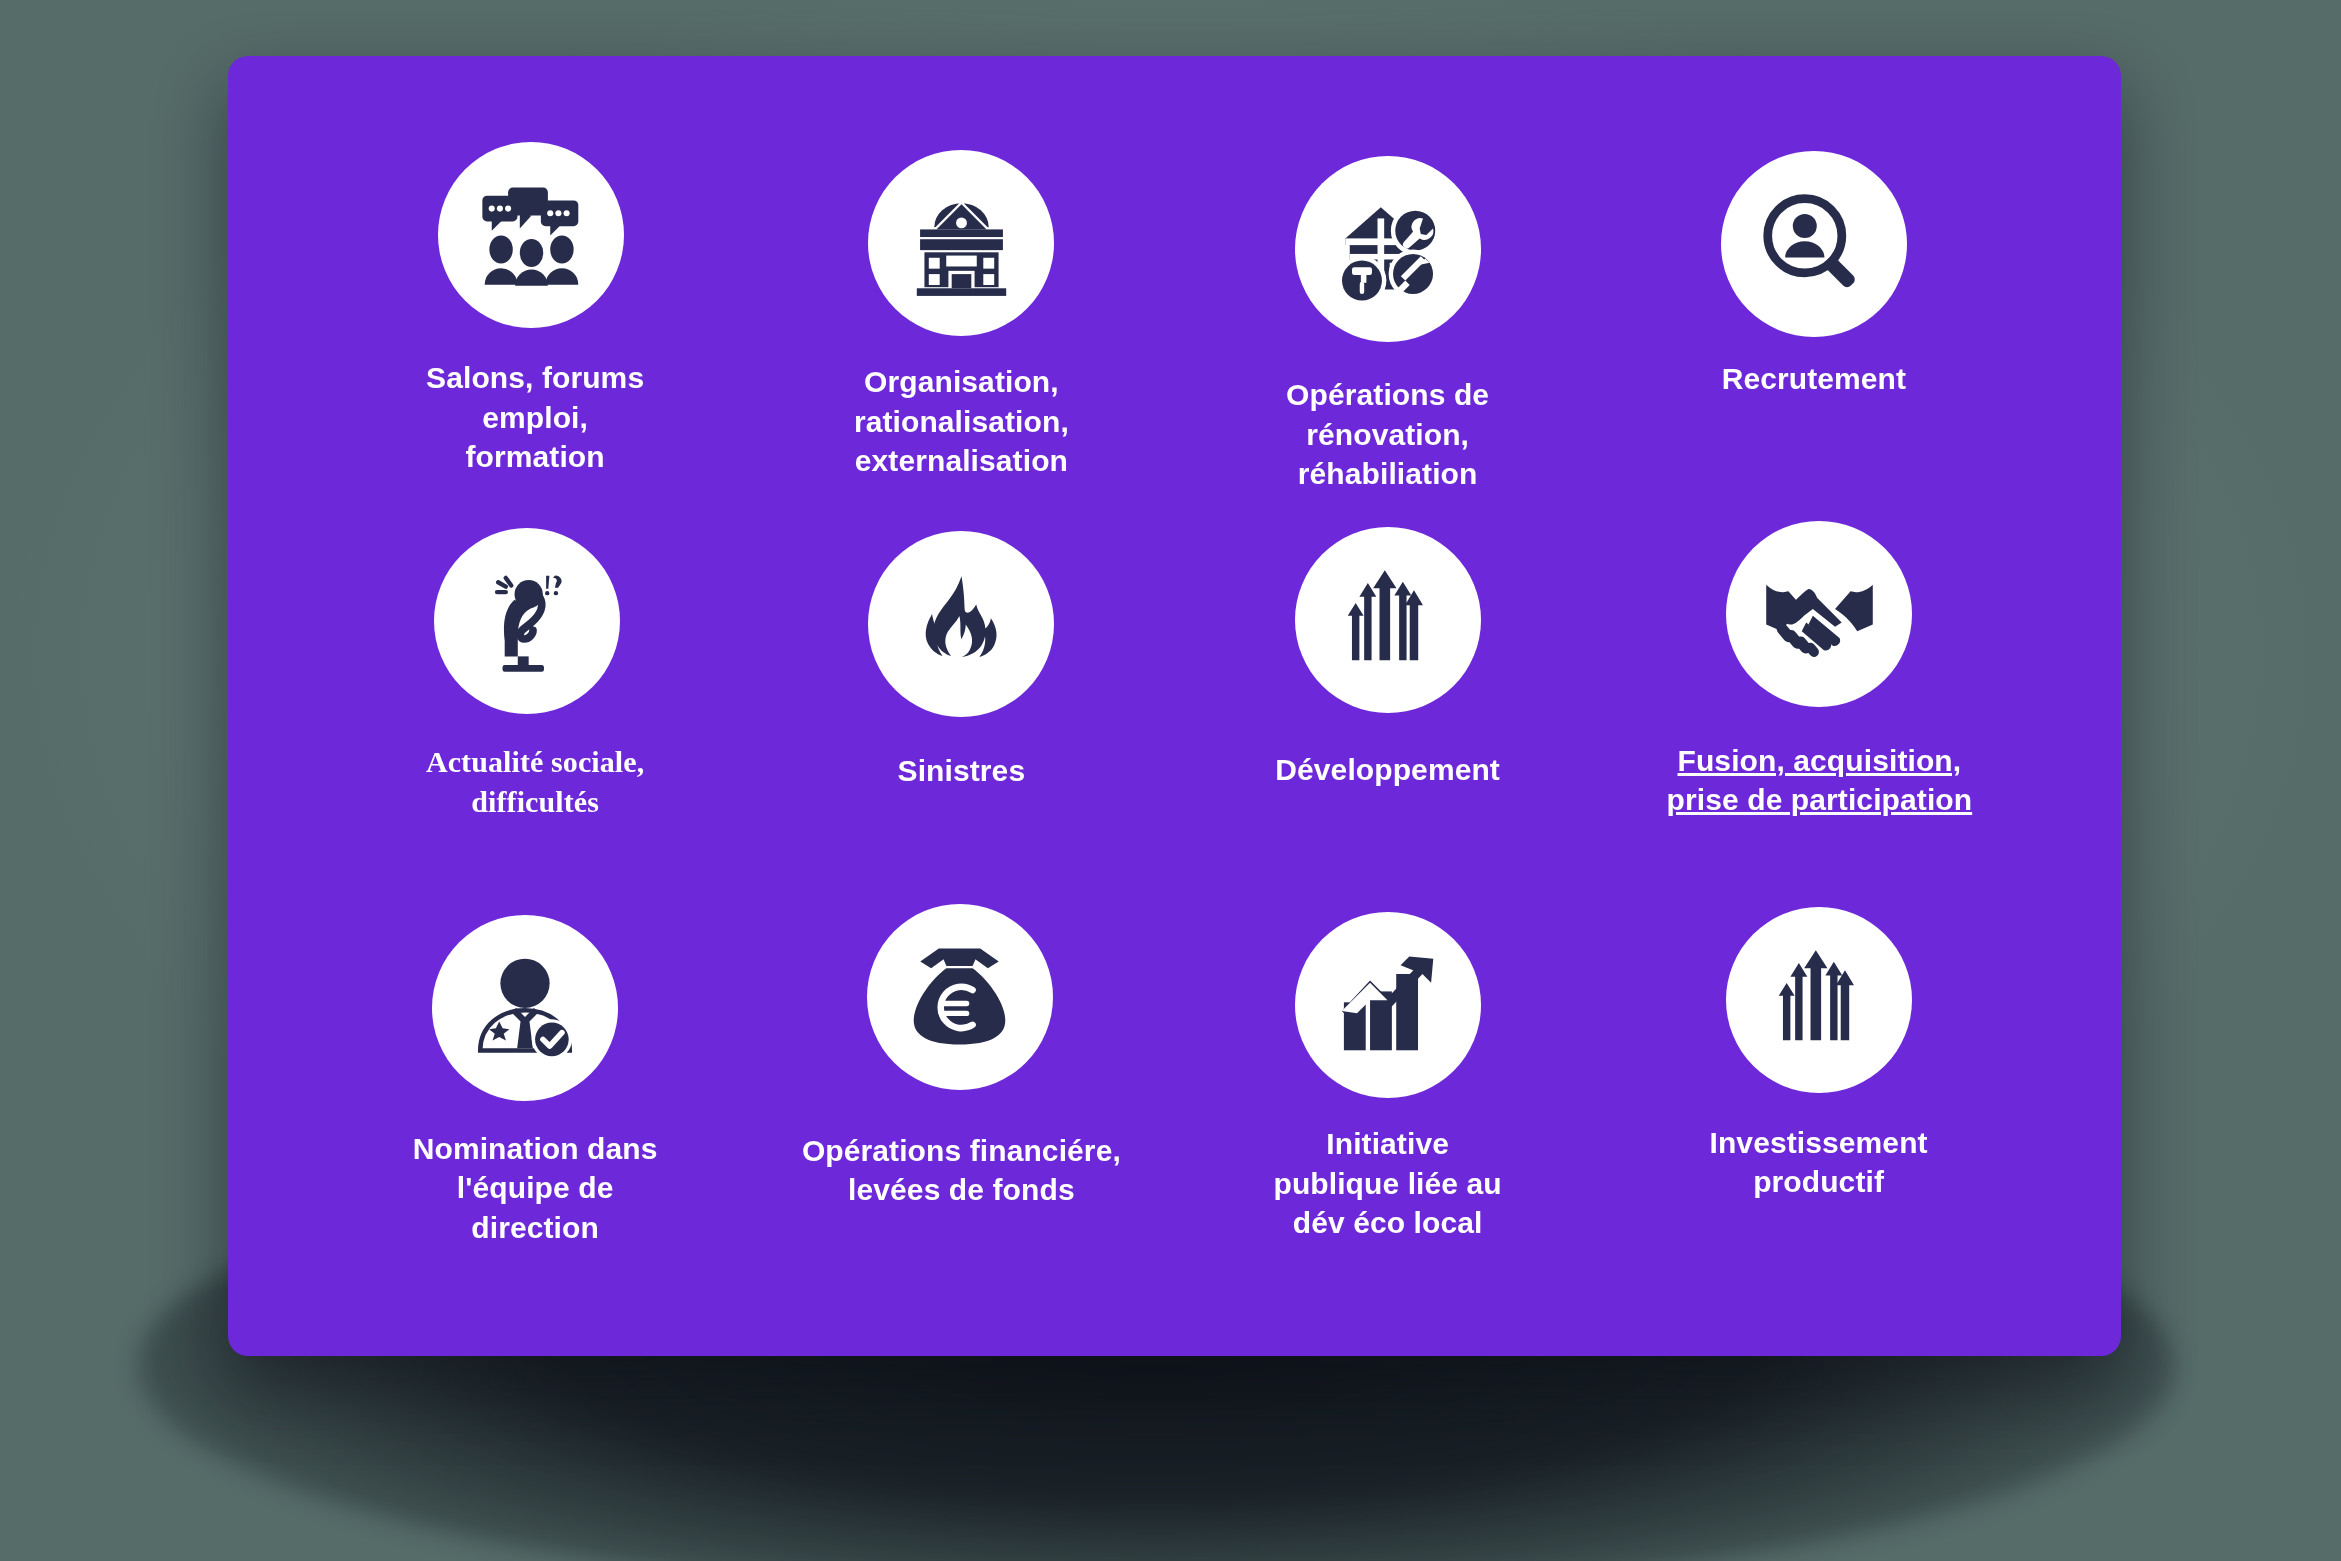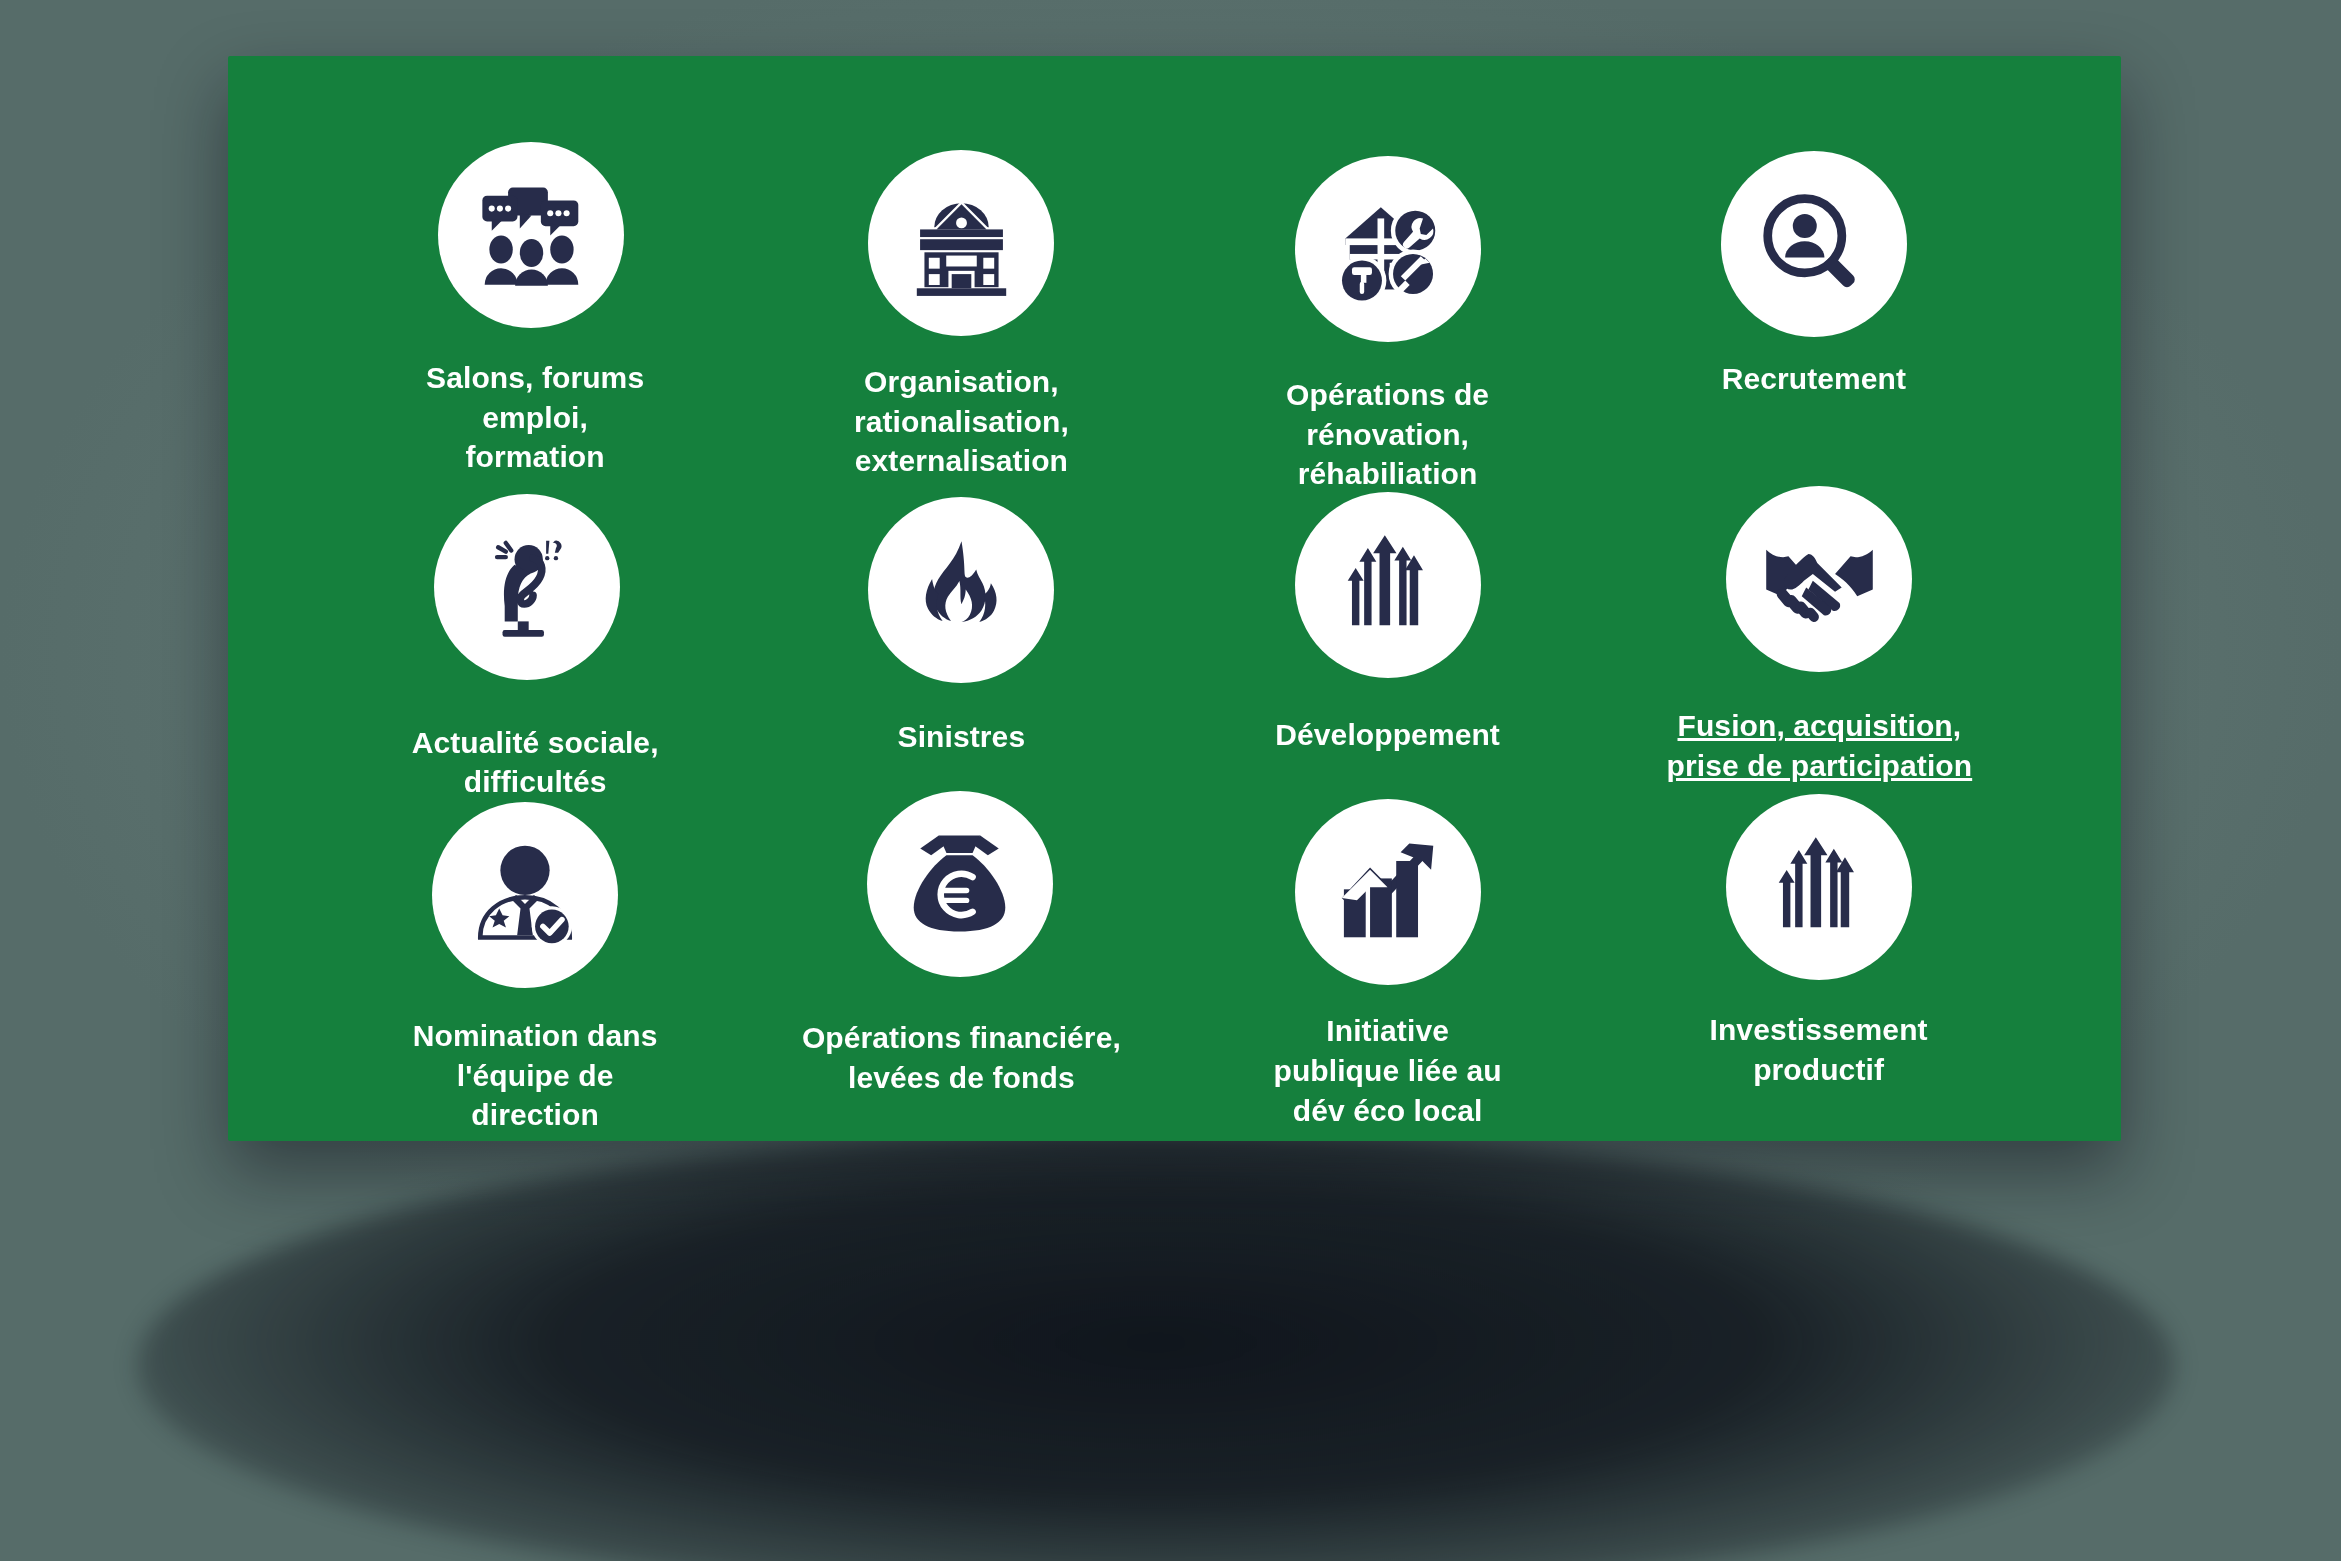--- a/index.html
+++ b/index.html
@@ -38,23 +38,23 @@
     filter: blur(11px);
     border-radius: 50%;
     pointer-events: none;
   }
 
   .card {
     position: absolute;
     left: 228px;
     top: 56px;
     width: 1893px;
-    height: 1085px;
-    background: #15803d;
-    border-radius: 2px;
+    height: 1300px;
+    background: #6d28d9;
+    border-radius: 20px;
     box-shadow: 0 31px 70px rgba(8,12,20,0.45);
   }
 
   .grid {
     position: absolute;
     left: 0;
     top: 0;
     width: 100%;
     height: 100%;
     display: grid;
@@ -102,21 +102,21 @@
   .r1c3 .bubble { margin-top: 14px; }
   .r1c4 .bubble { margin-top: 9.4px; }
   .r1c4 .label { margin-top: 22px; }
   .r1c2 .label { margin-top: 26.5px; }
   .r1c3 .label { margin-top: 33px; }
 
   .r2c1 .bubble { margin-left: -17px; }
   .r2c2 .bubble { margin-top: 3.1px; }
   .r2c3 .bubble { margin-top: -1.6px; }
   .r2c4 .bubble { margin-top: -7.8px; margin-left: 11px; }
-  .r2c1 .label { margin-top: 43px; }
+  .r2c1 .label { margin-top: 28px; font-family: Liberation Serif, serif; }
   .r2c2 .label { margin-top: 34px; }
   .r2c3 .label { margin-top: 37px; }
   .r2c4 .label { margin-top: 34px; margin-left: 11px; max-width: 406px; text-decoration: underline; }
 
   .r3c1 .bubble { margin-left: -20px; }
   .r3c2 .bubble { margin-left: -3.1px; margin-top: -11px; }
   .r3c3 .bubble { margin-top: -3.1px; }
   .r3c4 .bubble { margin-top: -7.8px; margin-left: 11px; }
   .r3c1 .label { margin-top: 28px; text-align: center; }
   .r3c2 .label { margin-top: 41px; }

